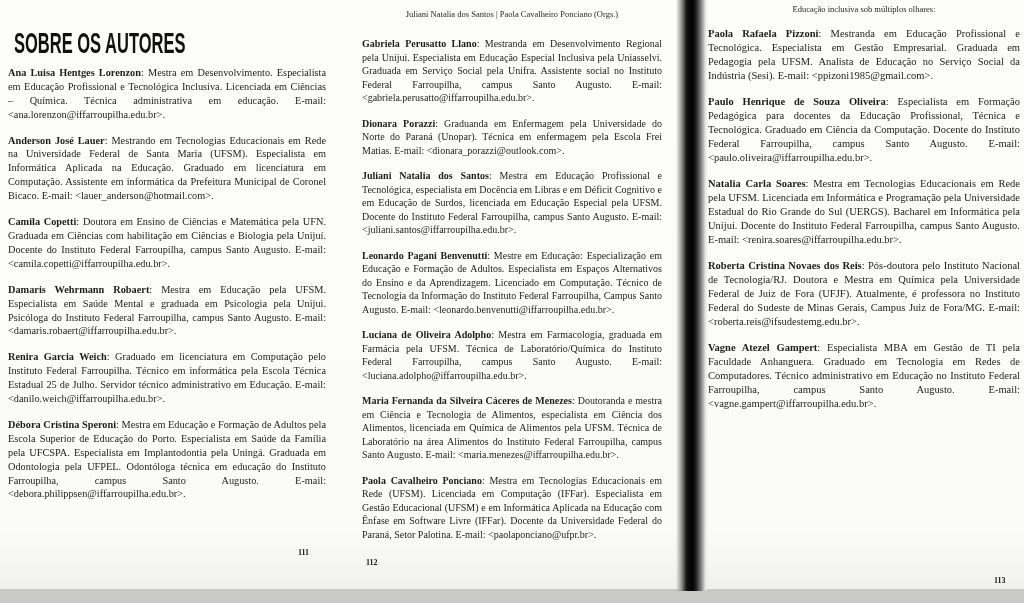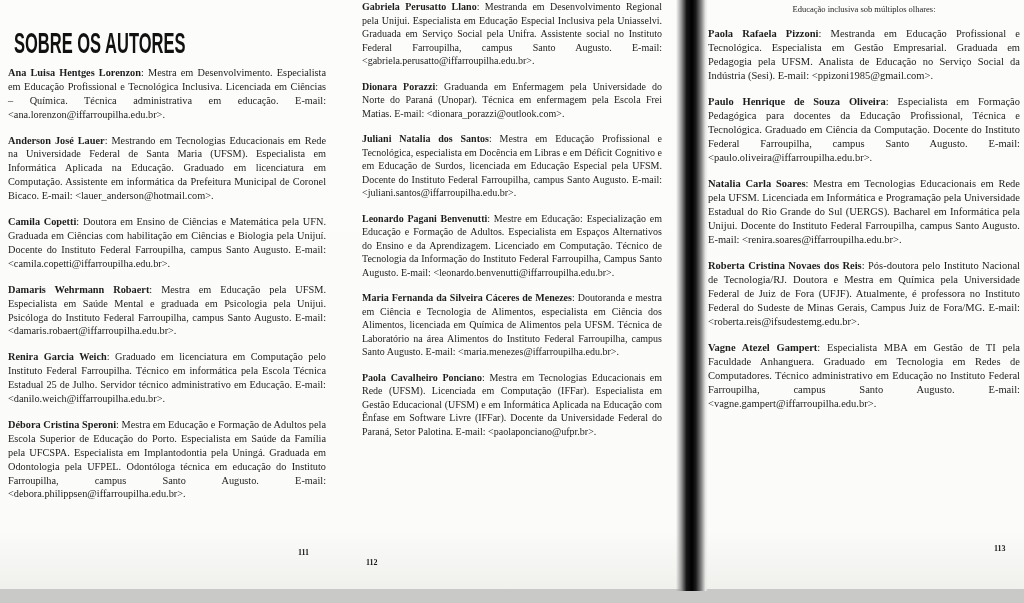--- a/index.html
+++ b/index.html
@@ -39,42 +39,44 @@
       rgba(130,130,130,0) 0%, #9a9a9a 16%, #151515 33%,
       #000 50%, #1c1c1c 62%, #7d7d7d 78%, #e6e6e3 92%,
       rgba(255,255,255,0) 100%);
   }
   .pageno {
     position:absolute; font-size:8px; font-weight:bold;
     font-family:"Liberation Serif", serif; color:#1a1a1a;
   }
   #pn111 { left:298px; top:548px; }
   #pn112 { left:366px; top:558px; }
-  #pn113 { left:994px; top:544px; }
+  #pn113 { left:994px; top:576px; }
 </style>
 </head>
 <body>
 
 <div class="spread">
 
   <div class="col col-left">
     <div class="section-title">SOBRE OS AUTORES</div>
     <p class="entry"><span class="aname">Ana Luisa Hentges Lorenzon</span><span>: Mestra em Desenvolvimento. Especialista em Educação Profissional e Tecnológica Inclusiva. Licenciada em Ciências – Química. Técnica administrativa em educação. E-mail: &lt;ana.lorenzon@iffarroupilha.edu.br&gt;.</span></p>
     <p class="entry"><span class="aname">Anderson José Lauer</span><span>: Mestrando em Tecnologias Educacionais em Rede na Universidade Federal de Santa Maria (UFSM). Especialista em Informática Aplicada na Educação. Graduado em licenciatura em Computação. Assistente em informática da Prefeitura Municipal de Coronel Bicaco. E-mail: &lt;lauer_anderson@hotmail.com&gt;.</span></p>
     <p class="entry"><span class="aname">Camila Copetti</span><span>: Doutora em Ensino de Ciências e Matemática pela UFN. Graduada em Ciências com habilitação em Ciências e Biologia pela Unijuí. Docente do Instituto Federal Farroupilha, campus Santo Augusto. E-mail: &lt;camila.copetti@iffarroupilha.edu.br&gt;.</span></p>
     <p class="entry"><span class="aname">Damaris Wehrmann Robaert</span><span>: Mestra em Educação pela UFSM. Especialista em Saúde Mental e graduada em Psicologia pela Unijui. Psicóloga do Instituto Federal Farroupilha, campus Santo Augusto. E-mail: &lt;damaris.robaert@iffarroupilha.edu.br&gt;.</span></p>
     <p class="entry"><span class="aname">Renira Garcia Weich</span><span>: Graduado em licenciatura em Computação pelo Instituto Federal Farroupilha. Técnico em informática pela Escola Técnica Estadual 25 de Julho. Servidor técnico administrativo em Educação. E-mail: &lt;danilo.weich@iffarroupilha.edu.br&gt;.</span></p>
     <p class="entry"><span class="aname">Débora Cristina Speroni</span><span>: Mestra em Educação e Formação de Adultos pela Escola Superior de Educação do Porto. Especialista em Saúde da Família pela UFCSPA. Especialista em Implantodontia pela Uningá. Graduada em Odontologia pela UFPEL. Odontóloga técnica em educação do Instituto Farroupilha, campus Santo Augusto. E-mail: &lt;debora.philippsen@iffarroupilha.edu.br&gt;.</span></p>
   </div>
 
   <div class="col col-mid">
+    <div class="running-head">Juliani Natalia dos Santos | Paola Cavalheiro Ponciano (Orgs.)</div>
     <p class="entry"><span class="aname">Gabriela Perusatto Llano</span><span>: Mestranda em Desenvolvimento Regional pela Unijui. Especialista em Educação Especial Inclusiva pela Uniasselvi. Graduada em Serviço Social pela Unifra. Assistente social no Instituto Federal Farroupilha, campus Santo Augusto. E-mail: &lt;gabriela.perusatto@iffarroupilha.edu.br&gt;.</span></p>
     <p class="entry"><span class="aname">Dionara Porazzi</span><span>: Graduanda em Enfermagem pela Universidade do Norte do Paraná (Unopar). Técnica em enfermagem pela Escola Frei Matias. E-mail: &lt;dionara_porazzi@outlook.com&gt;.</span></p>
     <p class="entry"><span class="aname">Juliani Natalia dos Santos</span><span>: Mestra em Educação Profissional e Tecnológica, especialista em Docência em Libras e em Déficit Cognitivo e em Educação de Surdos, licenciada em Educação Especial pela UFSM. Docente do Instituto Federal Farroupilha, campus Santo Augusto. E-mail: &lt;juliani.santos@iffarroupilha.edu.br&gt;.</span></p>
     <p class="entry"><span class="aname">Leonardo Pagani Benvenutti</span><span>: Mestre em Educação: Especialização em Educação e Formação de Adultos. Especialista em Espaços Alternativos do Ensino e da Aprendizagem. Licenciado em Computação. Técnico de Tecnologia da Informação do Instituto Federal Farroupilha, Campus Santo Augusto. E-mail: &lt;leonardo.benvenutti@iffarroupilha.edu.br&gt;.</span></p>
+    <p class="entry"><span class="aname">Luciana de Oliveira Adolpho</span><span>: Mestra em Farmacologia, graduada em Farmácia pela UFSM. Técnica de Laboratório/Química do Instituto Federal Farroupilha, campus Santo Augusto. E-mail: &lt;luciana.adolpho@iffarroupilha.edu.br&gt;.</span></p>
     <p class="entry"><span class="aname">Maria Fernanda da Silveira Cáceres de Menezes</span><span>: Doutoranda e mestra em Ciência e Tecnologia de Alimentos, especialista em Ciência dos Alimentos, licenciada em Química de Alimentos pela UFSM. Técnica de Laboratório na área Alimentos do Instituto Federal Farroupilha, campus Santo Augusto. E-mail: &lt;maria.menezes@iffarroupilha.edu.br&gt;.</span></p>
     <p class="entry"><span class="aname">Paola Cavalheiro Ponciano</span><span>: Mestra em Tecnologias Educacionais em Rede (UFSM). Licenciada em Computação (IFFar). Especialista em Gestão Educacional (UFSM) e em Informática Aplicada na Educação com Ênfase em Software Livre (IFFar). Docente da Universidade Federal do Paraná, Setor Palotina. E-mail: &lt;paolaponciano@ufpr.br&gt;.</span></p>
   </div>
 
   <div class="spine"></div>
 
   <div class="col col-right">
     <div class="running-head">
       <div>Educação inclusiva sob múltiplos olhares:</div>
     </div>

